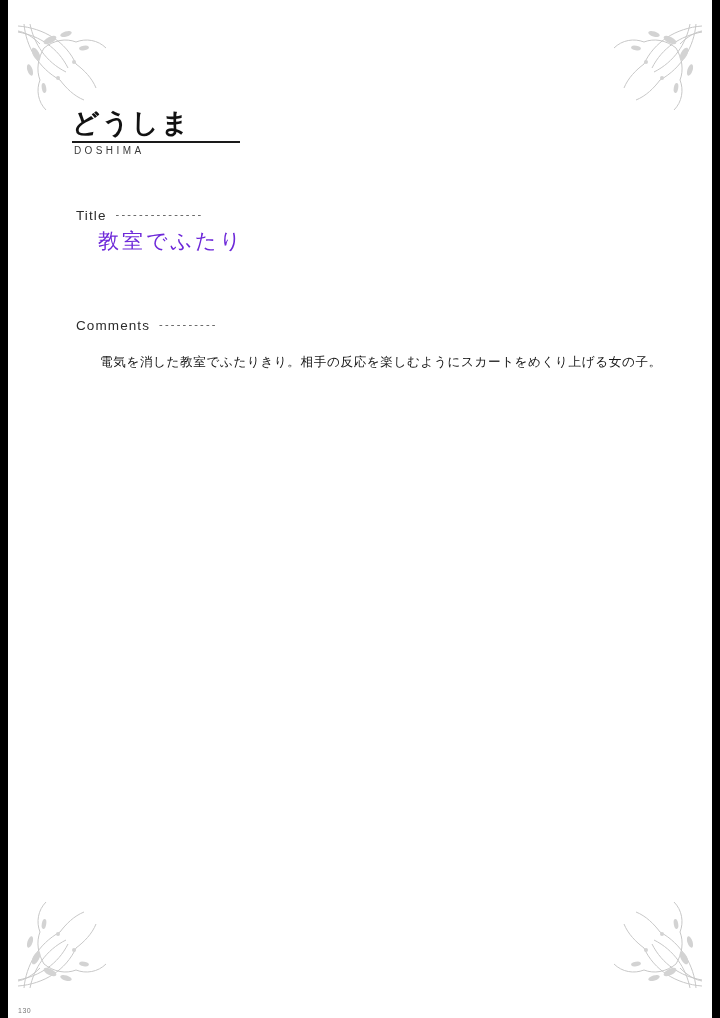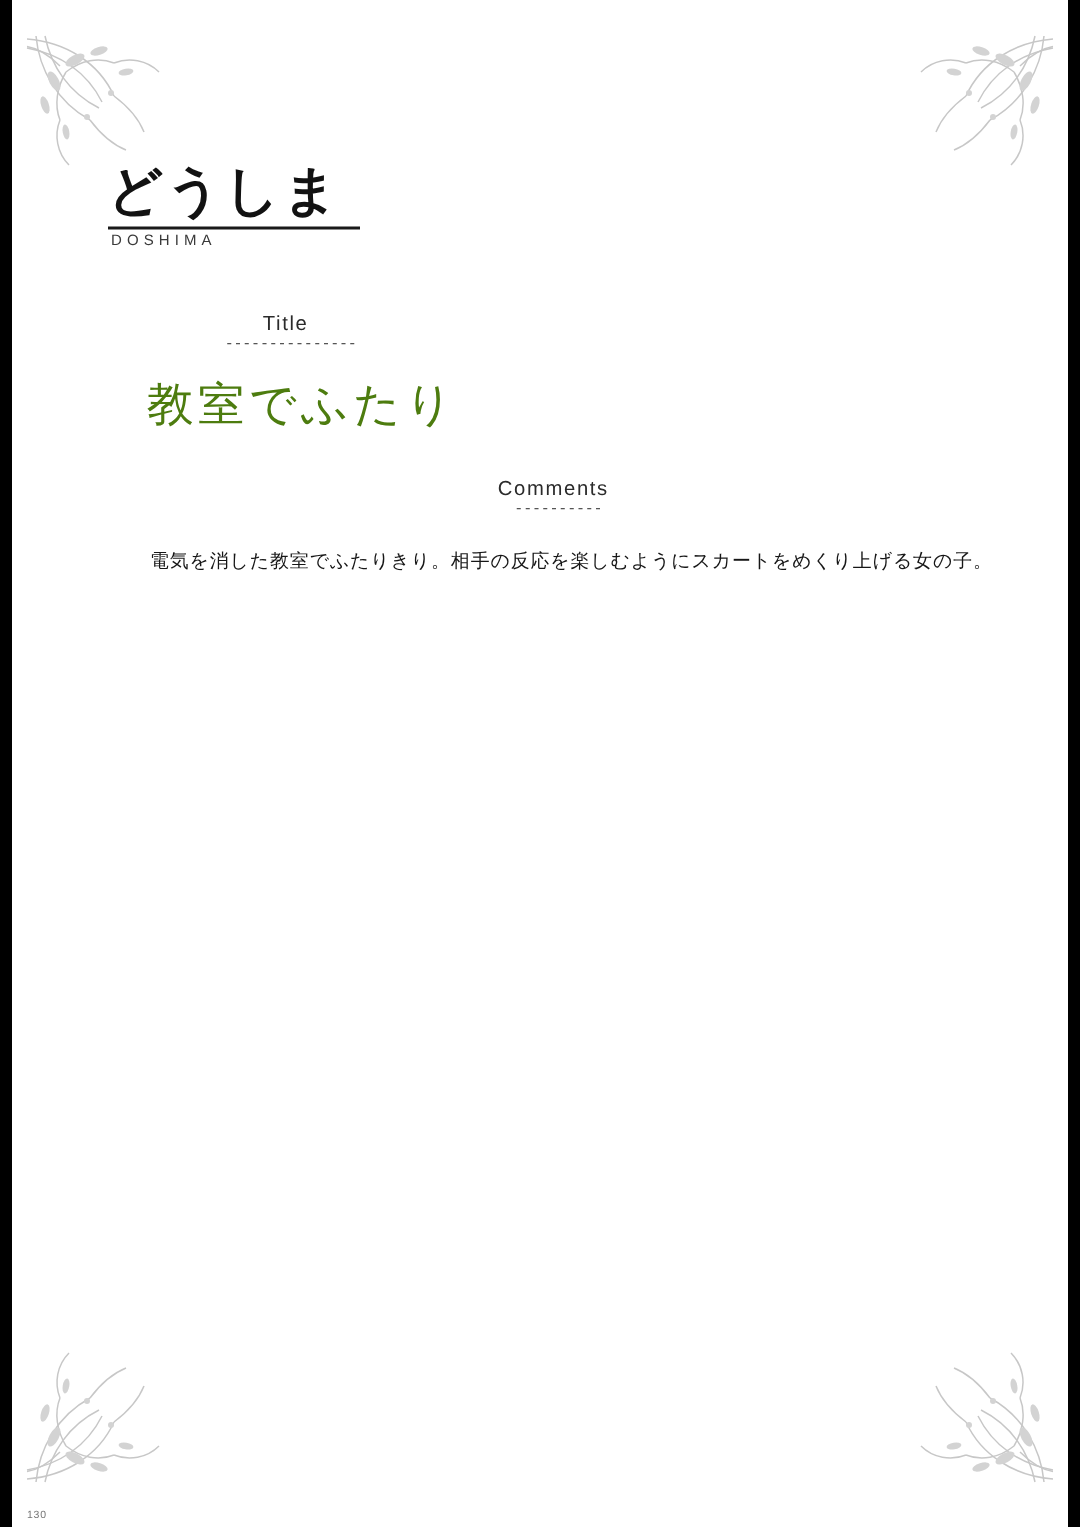--- a/index.html
+++ b/index.html
@@ -37,21 +37,21 @@
   .orn-br { right: 6px; bottom: 24px; transform: scale(-1,-1); }
 
   
   .logo-block {
     position: absolute;
     left: 64px;
     top: 108px;
   }
   .logo-main {
     font-family: "DejaVu Sans", sans-serif;
-    font-size: 36px;
+    font-size: 27px;
     font-weight: bold;
     letter-spacing: 2px;
     color: #121212;
     line-height: 1.1;
     margin: 0;
   }
   .logo-rule {
     width: 168px;
     height: 2px;
     background: #1a1a1a;
@@ -67,41 +67,40 @@
   
   .field {
     position: absolute;
     left: 68px;
   }
   .field-title { top: 208px; }
   .field-comments { top: 318px; }
 
   .field-head {
     display: flex;
-    align-items: center;
+    align-items: flex-start;
     font-size: 13.5px;
     letter-spacing: 1.1px;
     color: #2b2b2b;
-    flex-direction: column;
   }
   .field-head .dots {
     margin-left: 9px;
     color: #555;
     font-size: 11px;
     letter-spacing: 2.2px;
     white-space: nowrap;
   }
 
   .title-value {
-    margin-top: 14px;
+    margin-top: 4px;
     margin-left: 22px;
     font-family: "DejaVu Serif", serif;
-    font-size: 31px;
+    font-size: 21px;
     letter-spacing: 3px;
-    color: #4d7c0f;
+    color: #6d28d9;
     white-space: nowrap;
   }
 
   .comment-body {
     margin-top: 17px;
     margin-left: 24px;
     font-family: Liberation Serif, serif;
     font-size: 12.6px;
     line-height: 1.95;
     color: #161616;

